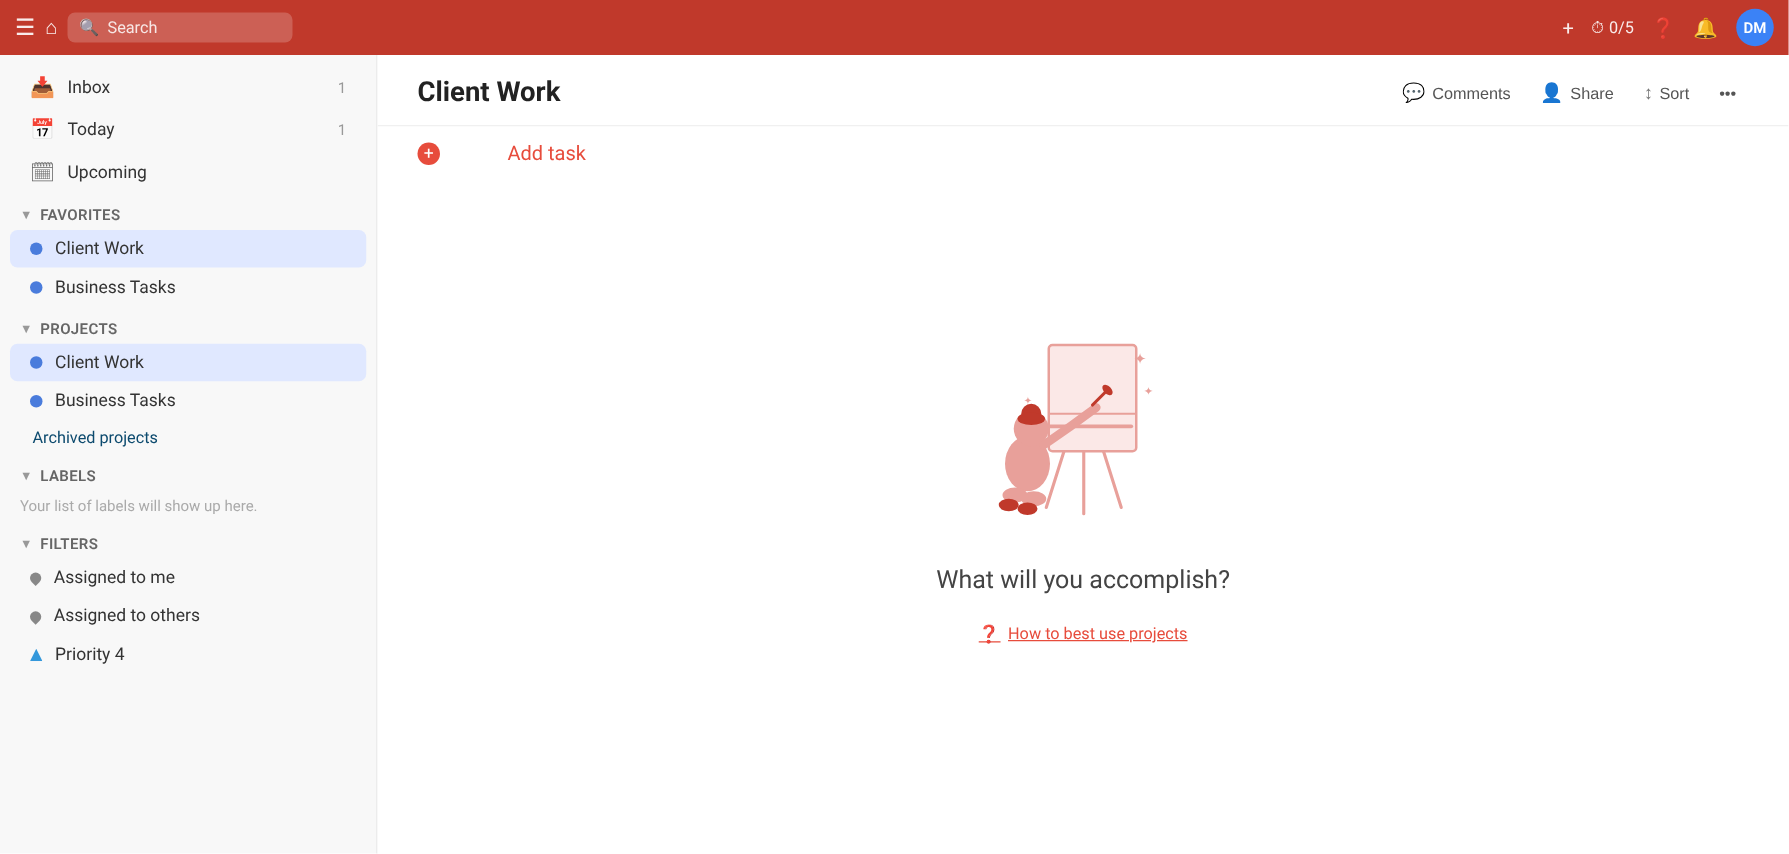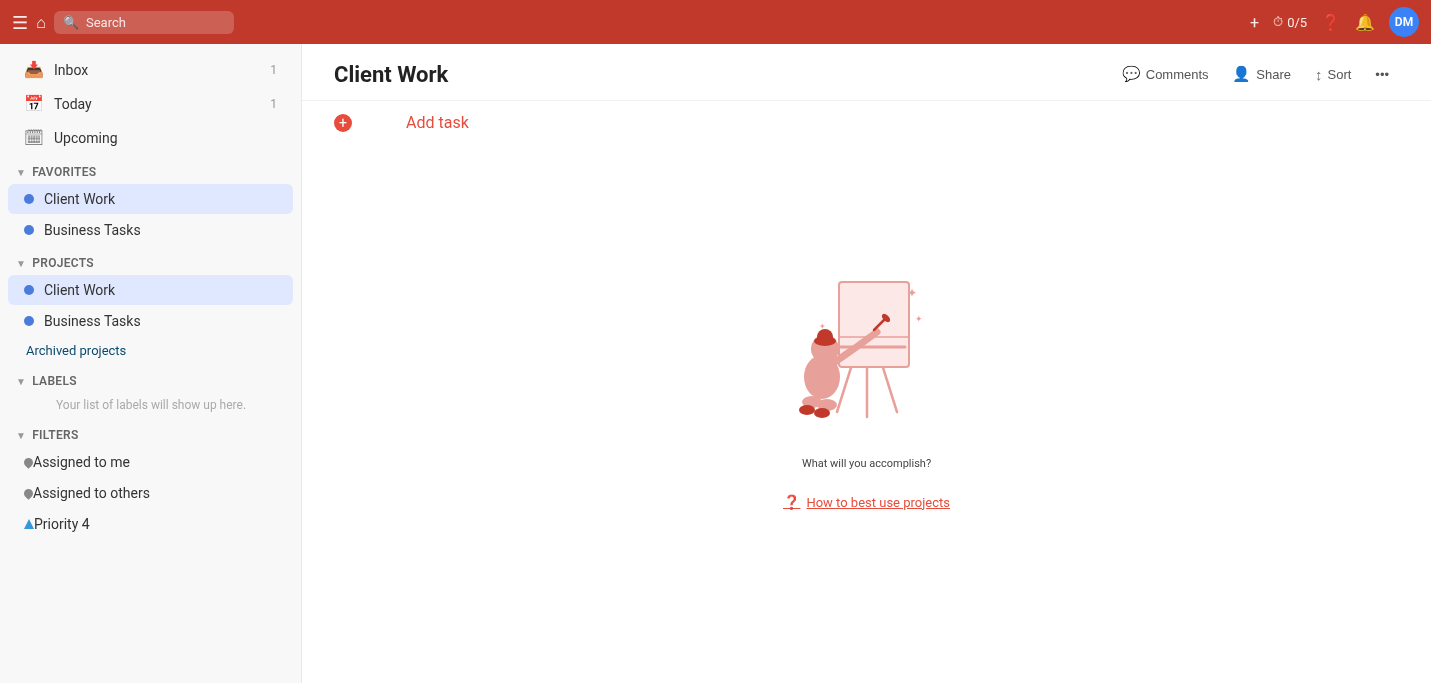--- a/index.html
+++ b/index.html
@@ -107,30 +107,30 @@
       padding: 6px 26px;
       font-size: 13px;
       color: #0c4a6e;
       cursor: pointer;
     }
 
     .sidebar-labels-hint {
       padding: 6px 16px;
       font-size: 12px;
       color: #aaa;
-      margin-left: 40px;
     }
 
     .sidebar-filter-item {
       display: flex;
       align-items: center;
       padding: 7px 16px;
       cursor: pointer;
       border-radius: 6px;
       margin: 1px 8px;
+      gap: 10px;
       font-size: 14px;
       color: #333;
     }
     .filter-dot {
       width: 10px; height: 10px;
       border-radius: 50%;
       flex-shrink: 0;
     }
 
     
@@ -200,21 +200,21 @@
       align-items: center;
       justify-content: center;
       padding-bottom: 60px;
     }
     .empty-illustration {
       width: 200px;
       height: 180px;
       margin-bottom: 20px;
     }
     .empty-title {
-      font-size: 11px;
+      font-size: 20px;
       color: #444;
       margin-bottom: 24px;
     }
     .how-to-link {
       display: flex;
       align-items: center;
       gap: 6px;
       color: #e74c3c;
       font-size: 13px;
       cursor: pointer;

